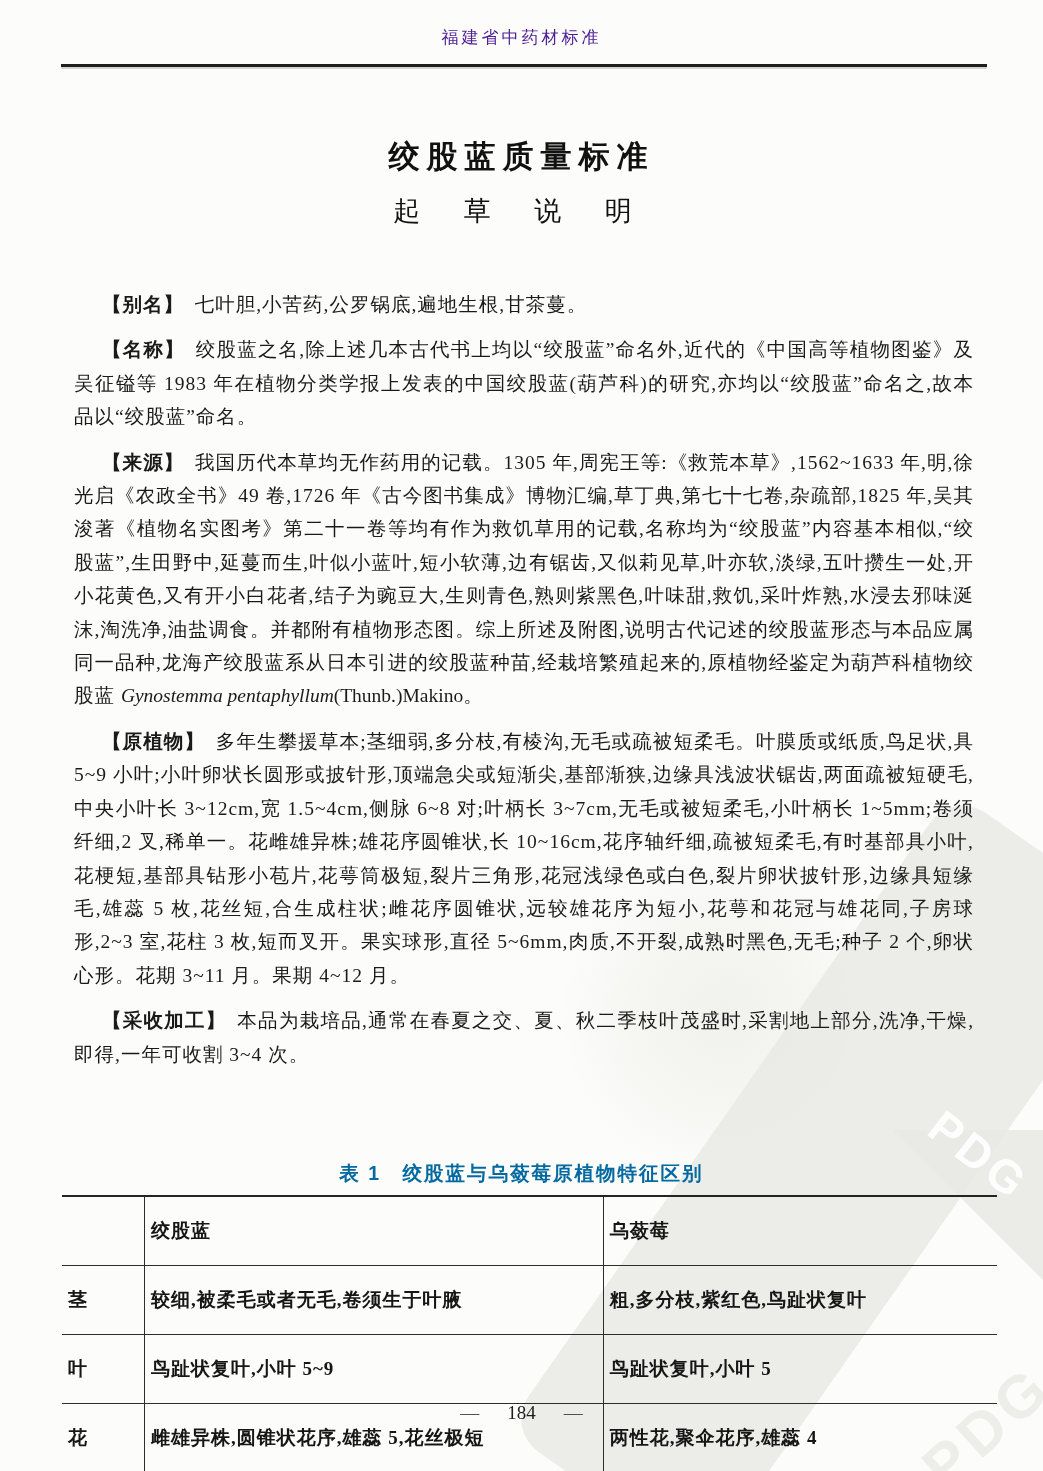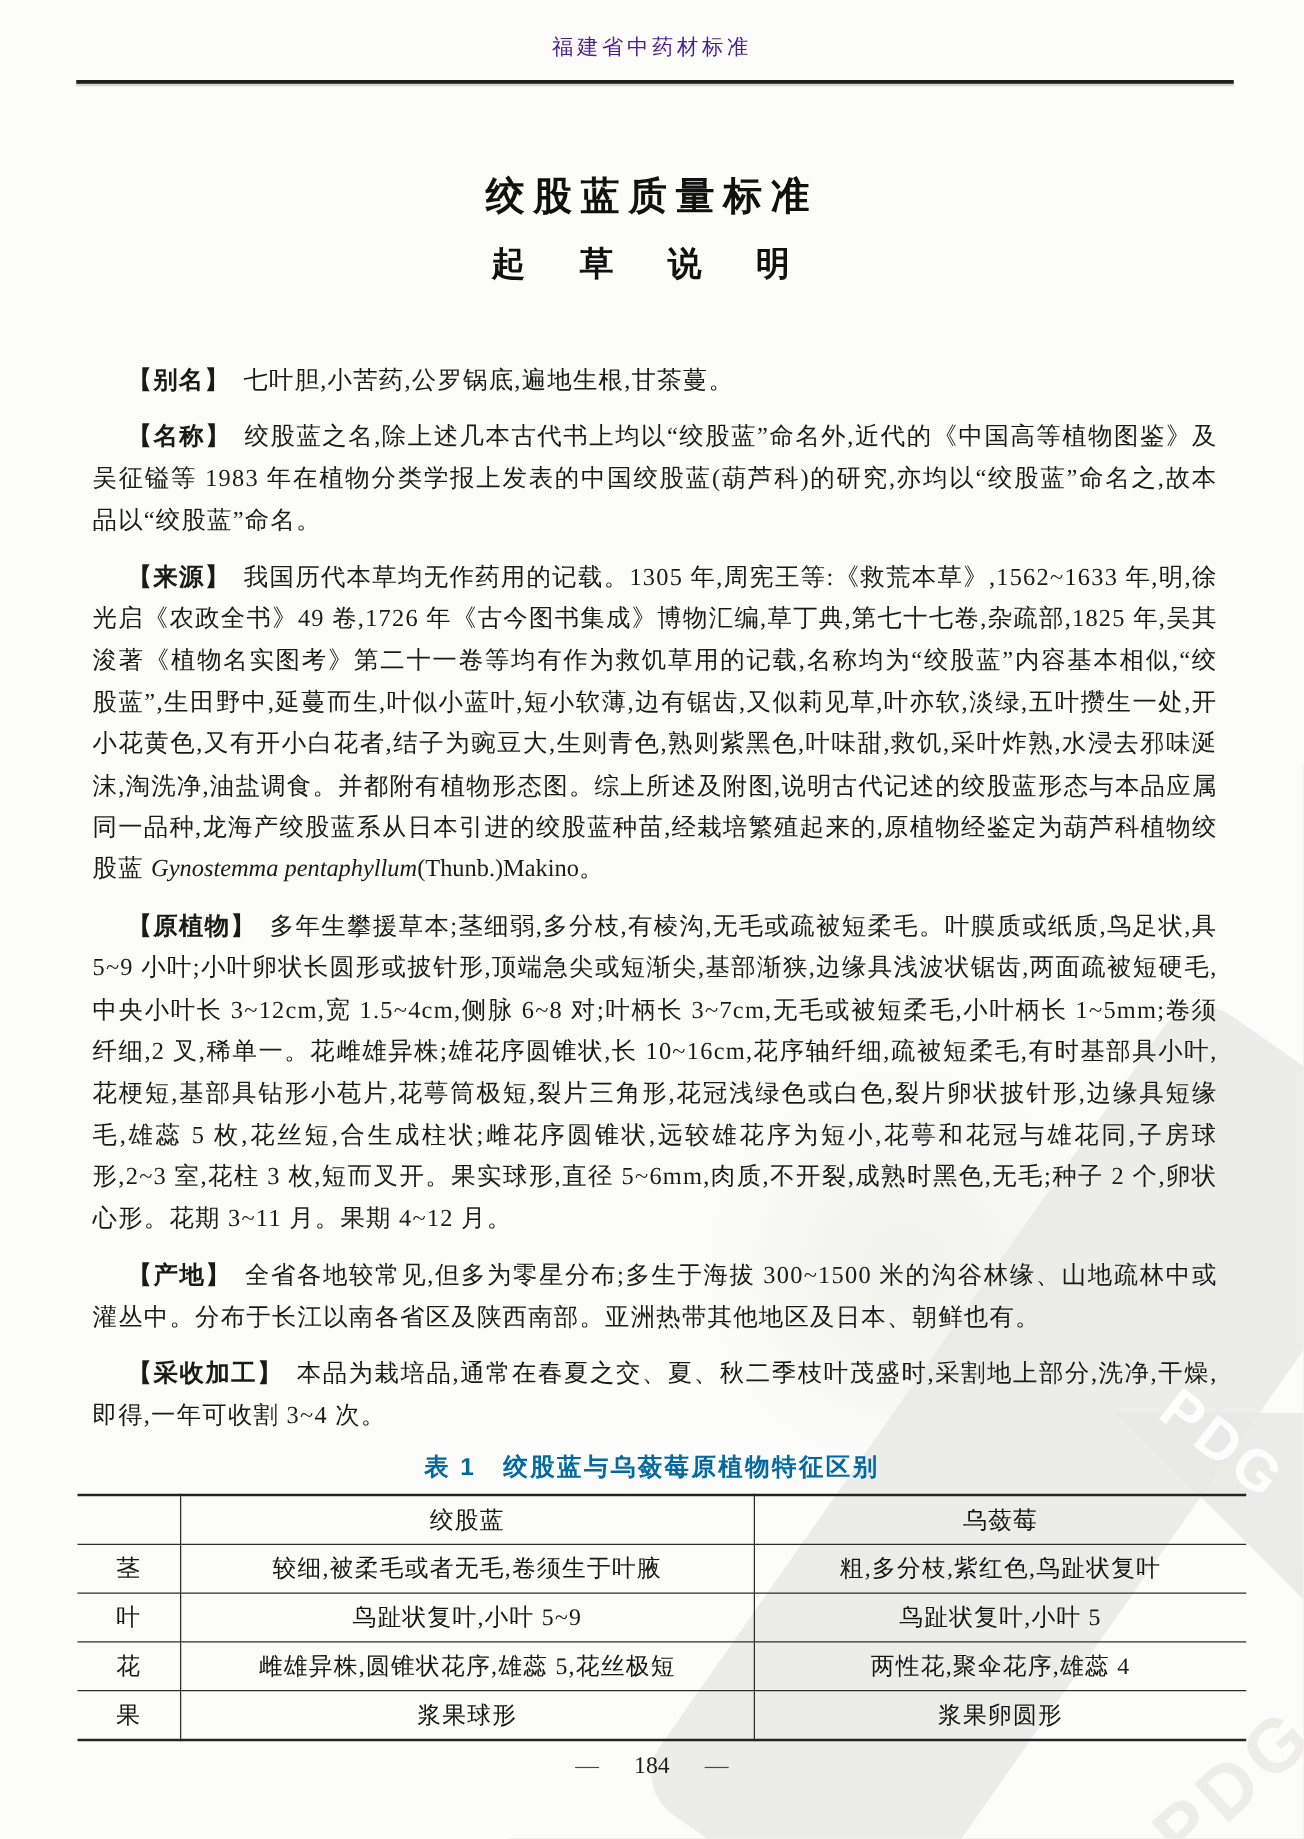--- a/index.html
+++ b/index.html
@@ -63,21 +63,21 @@
   .doc-title{
     position:absolute;top:136px;left:0;width:100%;
     text-align:center;
     font-family:"Liberation Sans","DejaVu Sans",sans-serif;
     font-weight:bold;font-size:31px;letter-spacing:7px;color:#111;
   }
   .doc-subtitle{
     position:absolute;top:193px;left:0;width:100%;
     text-align:center;
     font-family:"Liberation Sans","DejaVu Sans",sans-serif;
-    font-weight:bold;font-size:27px;letter-spacing:18px;color:#111;
+    font-weight:normal;font-size:27px;letter-spacing:18px;color:#111;
   }
   .doc-body{
     position:absolute;top:276px;left:62px;width:924px;
     font-size:19.5px;line-height:33.4px;
     text-align:justify;
     letter-spacing:1px;
   }
   .para{margin:12px;text-indent:28px;}
   .lab{
     font-family:"Liberation Sans","DejaVu Sans",sans-serif;
@@ -94,24 +94,24 @@
     font-weight:bold;font-size:19.5px;letter-spacing:2px;color:#0369a1;
   }
   table.cmp{
     position:absolute;top:1195px;left:62px;width:935px;
     border-collapse:collapse;
     font-size:19px;letter-spacing:1px;color:#161616;
     border-top:2.5px solid #242424;
     border-bottom:2.5px solid #242424;
   }
   table.cmp th,table.cmp td{
-    height:36px;padding:1px 6px;
-    text-align:center;vertical-align:middle;
+    height:36px;padding:16px 6px;
+    text-align:left;vertical-align:middle;
     border-bottom:1.6px solid #2d2d2d;
-    font-weight:normal;
+    font-weight:bold;
   }
   table.cmp tr:last-child td{border-bottom:none;}
   table.cmp .c-feat{width:72px;border-right:1.6px solid #2d2d2d;}
   table.cmp .c-a{width:463px;border-right:1.6px solid #2d2d2d;}
   table.cmp .c-b{width:396px;}
   
   .footer{
     position:absolute;top:1402px;left:0;width:100%;
     display:flex;justify-content:center;align-items:center;gap:28px;
     font-size:19px;color:#1d1d1d;
@@ -140,21 +140,20 @@
     <div class="doc-body">
 
       <p class="para"><span class="lab">【别名】</span><span>七叶胆,小苦药,公罗锅底,遍地生根,甘茶蔓。</span></p>
 
       <p class="para"><span class="lab">【名称】</span><span>绞股蓝之名,除上述几本古代书上均以“绞股蓝”命名外,近代的《中国高等植物图鉴》及吴征镒等 1983 年在植物分类学报上发表的中国绞股蓝(葫芦科)的研究,亦均以“绞股蓝”命名之,故本品以“绞股蓝”命名。</span></p>
 
       <p class="para"><span class="lab">【来源】</span><span>我国历代本草均无作药用的记载。1305 年,周宪王等:《救荒本草》,1562~1633 年,明,徐光启《农政全书》49 卷,1726 年《古今图书集成》博物汇编,草丁典,第七十七卷,杂疏部,1825 年,吴其浚著《植物名实图考》第二十一卷等均有作为救饥草用的记载,名称均为“绞股蓝”内容基本相似,“绞股蓝”,生田野中,延蔓而生,叶似小蓝叶,短小软薄,边有锯齿,又似莉见草,叶亦软,淡绿,五叶攒生一处,开小花黄色,又有开小白花者,结子为豌豆大,生则青色,熟则紫黑色,叶味甜,救饥,采叶炸熟,水浸去邪味涎沫,淘洗净,油盐调食。并都附有植物形态图。综上所述及附图,说明古代记述的绞股蓝形态与本品应属同一品种,龙海产绞股蓝系从日本引进的绞股蓝种苗,经栽培繁殖起来的,原植物经鉴定为葫芦科植物绞股蓝 </span><span class="lat it">Gynostemma pentaphyllum</span><span class="lat">(Thunb.)Makino。</span></p>
 
       <p class="para"><span class="lab">【原植物】</span><span>多年生攀援草本;茎细弱,多分枝,有棱沟,无毛或疏被短柔毛。叶膜质或纸质,鸟足状,具 5~9 小叶;小叶卵状长圆形或披针形,顶端急尖或短渐尖,基部渐狭,边缘具浅波状锯齿,两面疏被短硬毛,中央小叶长 3~12cm,宽 1.5~4cm,侧脉 6~8 对;叶柄长 3~7cm,无毛或被短柔毛,小叶柄长 1~5mm;卷须纤细,2 叉,稀单一。花雌雄异株;雄花序圆锥状,长 10~16cm,花序轴纤细,疏被短柔毛,有时基部具小叶,花梗短,基部具钻形小苞片,花萼筒极短,裂片三角形,花冠浅绿色或白色,裂片卵状披针形,边缘具短缘毛,雄蕊 5 枚,花丝短,合生成柱状;雌花序圆锥状,远较雄花序为短小,花萼和花冠与雄花同,子房球形,2~3 室,花柱 3 枚,短而叉开。果实球形,直径 5~6mm,肉质,不开裂,成熟时黑色,无毛;种子 2 个,卵状心形。花期 3~11 月。果期 4~12 月。</span></p>
 
-      <p class="para"><span class="lab">【产地】</span><span>全省各地较常见,但多为零星分布;多生于海拔 300~1500 米的沟谷林缘、山地疏林中或灌丛中。分布于长江以南各省区及陕西南部。亚洲热带其他地区及日本、朝鲜也有。</span></p>
 
       <p class="para"><span class="lab">【采收加工】</span><span>本品为栽培品,通常在春夏之交、夏、秋二季枝叶茂盛时,采割地上部分,洗净,干燥,即得,一年可收割 3~4 次。</span></p>
 
 
 
     </div>
 
     <div class="tbl-caption">表 1　绞股蓝与乌蔹莓原植物特征区别</div>
 
     <table class="cmp">

